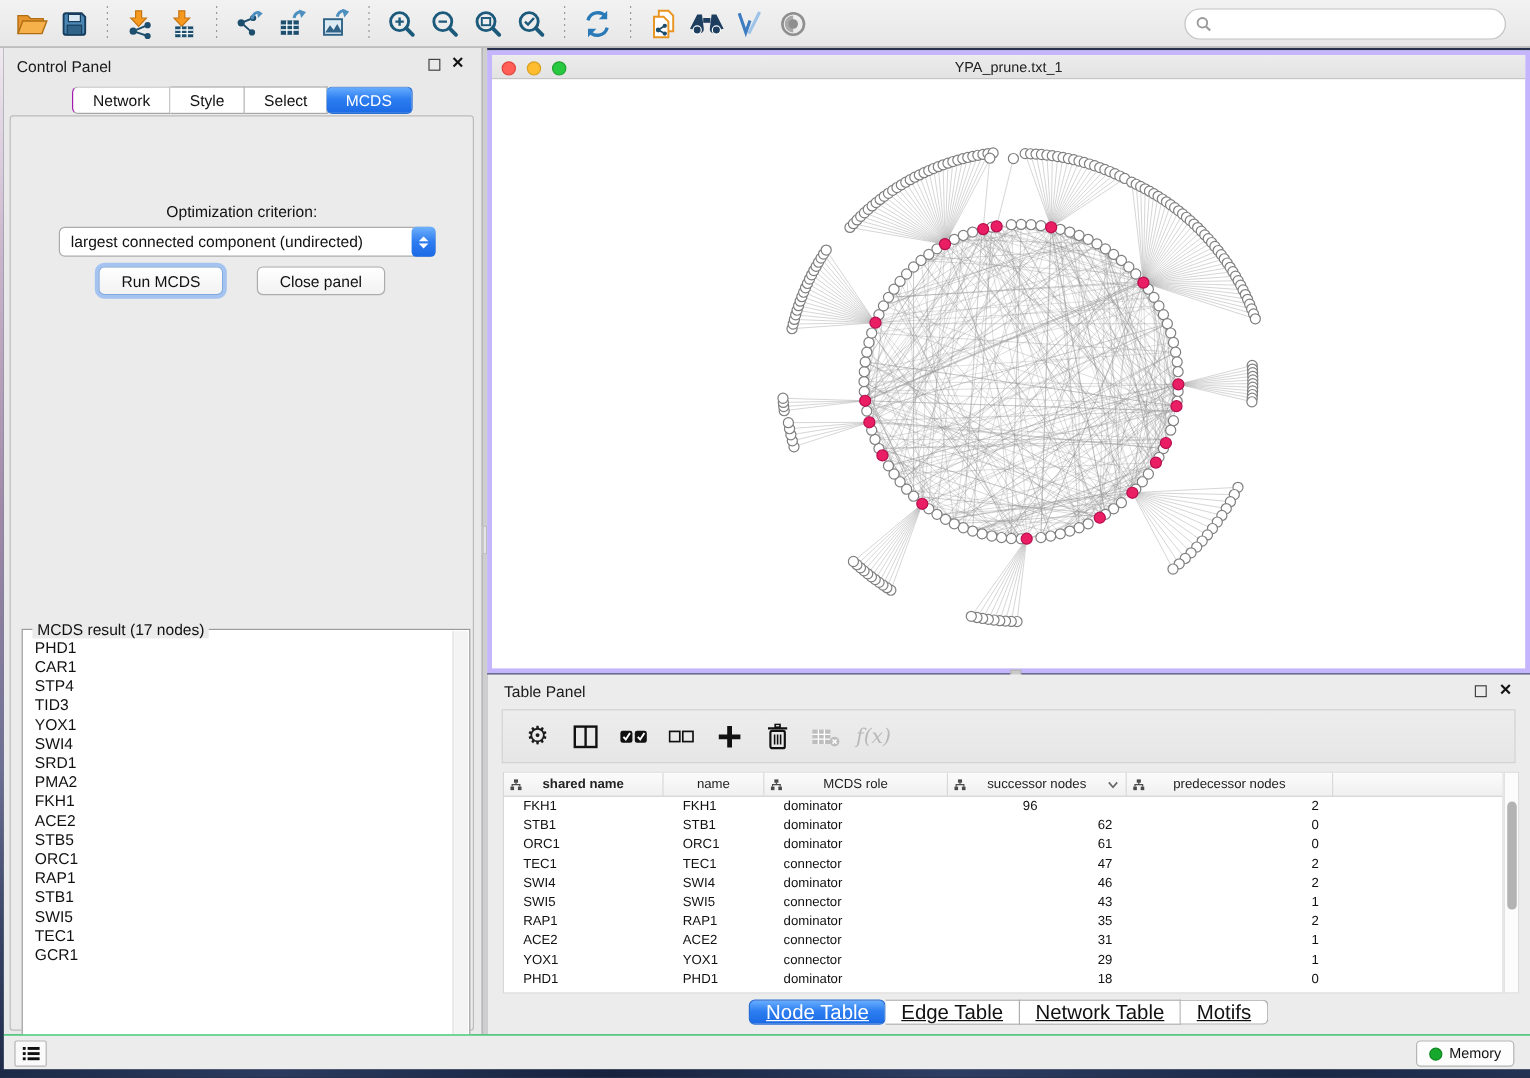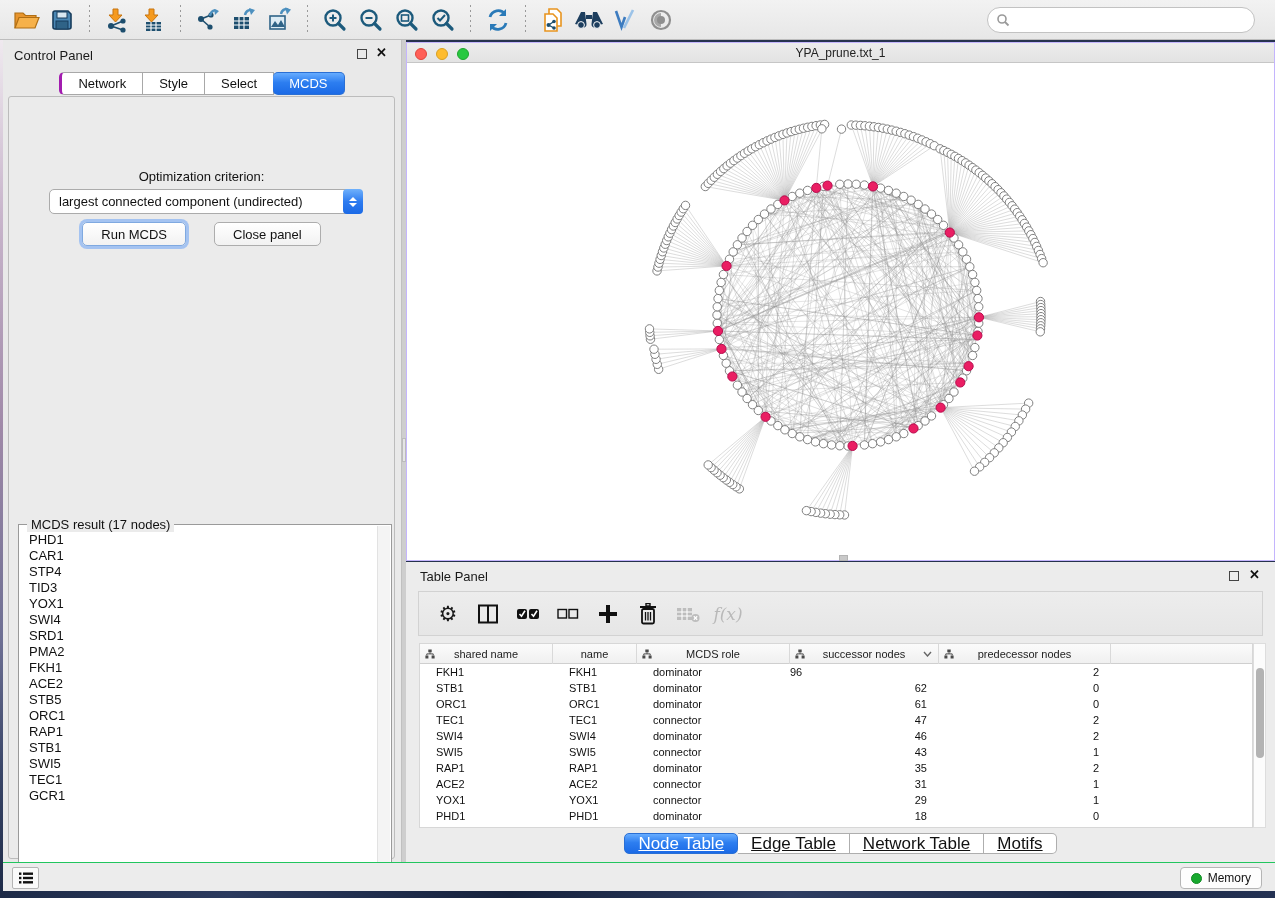--- a/index.html
+++ b/index.html
@@ -29,21 +29,21 @@
     background:#e9e9e9; border-right:1px solid #c0c0c0; }
   .cp-titlerow { position:absolute; left:0; top:0; right:0; height:28px; }
   .cp-title { position:absolute; left:11px; top:8px; font-size:13px; color:#1a1a1a; }
   .panel-float { position:absolute; top:9px; width:10px; height:10px; border:1px solid #444; }
   .panel-close { position:absolute; top:6px; font-size:13px; font-weight:bold; color:#111; line-height:14px; }
   .cp-titlerow .panel-float { right:34px; } .cp-titlerow .panel-close { right:14px; }
 
   .cp-tabs { position:absolute; left:0; right:0; top:32px; display:flex; justify-content:center; }
   .cp-tab { height:23px; padding:0 16px; background:#fff; border:1px solid #a8a8a8; border-left:none;
     font-size:13px; display:flex; align-items:center; color:#111; }
-  .cp-tab:first-child { border-left:3px solid #a21caf; border-radius:5px 0 0 5px; }
+  .cp-tab:first-child { border-left:1px solid #a21caf; border-radius:5px 0 0 5px; }
   .cp-tab:last-child { border-radius:0 5px 5px 0; }
   .cp-tab.sel { background:linear-gradient(#66acff,#2d7ef0 45%,#1b6ae6); color:#fff;
     border-color:#2a6fd4; border-radius:5px; margin-left:-1px; }
 
   .cp-body { position:absolute; left:5px; right:6px; top:56px; bottom:3px;
     background:#ebebeb; border:1px solid #bcbcbc; border-radius:3px; }
   .opt-label { position:absolute; left:0; right:0; top:72px; text-align:center; font-size:13px; color:#111; }
   .dropdown { position:absolute; left:40px; top:92px; width:314px; height:25px; background:#fff;
     border:1px solid #ababab; border-radius:5px; display:flex; align-items:center; }
   .dropdown .dd-text { flex:1; font-size:13px; padding-left:9px; color:#111; white-space:nowrap; }
@@ -60,21 +60,21 @@
   .groupbox { position:absolute; left:9px; top:427px; width:374px; height:372px;
     background:#fff; border:1px solid #9a9a9a; }
   .groupbox-legend { position:absolute; left:8px; top:-8px; background:#ebebeb; padding:0 4px;
     font-size:13px; color:#111; }
   .mcds-list { position:absolute; inset:1px 14px 1px 1px; overflow:hidden; padding:6px 0 0 9px; }
   .mcds-item { font-size:13px; line-height:16px; color:#111; }
   .list-scroll { position:absolute; top:1px; bottom:1px; right:1px; width:13px; background:#f4f4f4; border-left:1px solid #e2e2e2; }
 
   
   .net-window { position:absolute; left:406px; top:42px; width:869px; height:519px;
-    background:#fff; border:1px solid #c4b5fd; }
+    background:#fff; border:4px solid #c4b5fd; }
   .net-titlebar { position:absolute; left:0; top:0; right:0; height:20px;
     background:linear-gradient(#ececec,#e3e3e3); border-bottom:1px solid #c6c6c6; }
   .tl { position:absolute; top:4.5px; width:12px; height:12px; border-radius:50%; }
   .tl.red { left:8px; background:#ff5f57; border:1px solid #df453d; }
   .tl.yellow { left:29px; background:#febc2e; border:1px solid #d9a022; }
   .tl.green { left:50px; background:#28c840; border:1px solid #1fa52f; }
   .net-title { position:absolute; left:0; right:0; top:3px; text-align:center; font-size:12px; color:#222; }
   #netviz { position:absolute; left:0; top:20px; }
   .h-grip { position:absolute; left:432px; top:512px; width:9px; height:6px; background:#c9c9c9; border:1px solid #b4b4b4; }
   .v-divider { position:absolute; left:402px; top:40px; width:4px; height:822px; background:#cecece; }
@@ -1185,21 +1185,21 @@
             <path d="M1 8 h15 M1 12 h15 M6 4 v12 M11 4 v12" stroke="#fff" stroke-width="1.1"></path>
             <circle cx="19.5" cy="14" r="4" fill="#bdbdbd"></circle>
             <path d="M17.8 12.3 l3.4 3.4 M21.2 12.3 l-3.4 3.4" stroke="#fff" stroke-width="1.3"></path>
           </svg>
         </span>
       <span class="tp-ic fx">f(x)</span>
     </div>
 
     <div class="grid">
       <div class="grid-head">
-          <div class="gh-cell" style="width: 133px;">
+          <div class="gh-cell" style="width: 133px; font-weight: bold;">
             <svg class="gh-ico" width="10" height="10" viewBox="0 0 10 10">
               <rect x="3.3" y="0.5" width="3.4" height="2.8" fill="#4a4a4a"></rect>
               <path d="M5 3.3 v1.6 M1.8 6.4 v-1.5 h6.4 v1.5" fill="none" stroke="#4a4a4a" stroke-width="1"></path>
               <rect x="0.4" y="6.5" width="3" height="3" fill="#4a4a4a"></rect>
               <rect x="6.6" y="6.5" width="3" height="3" fill="#4a4a4a"></rect>
             </svg>
             <span>shared name</span>
           </div>
           <div class="gh-cell" style="width: 84px;">
             <span>name</span>
@@ -1233,21 +1233,21 @@
               <rect x="6.6" y="6.5" width="3" height="3" fill="#4a4a4a"></rect>
             </svg>
             <span>predecessor nodes</span>
           </div>
         </div>
       <div class="grid-body">
           <div class="grid-row">
             <div class="gr-cell" style="width: 133px; text-align: left; padding: 0px 0px 0px 16px;">FKH1</div>
             <div class="gr-cell" style="width: 84px; text-align: left; padding: 0px 0px 0px 16px;">FKH1</div>
             <div class="gr-cell" style="width: 153px; text-align: left; padding: 0px 0px 0px 16px;">dominator</div>
-            <div class="gr-cell" style="width: 149px; text-align: left; padding: 0px 12px 0px 0px;">96</div>
+            <div class="gr-cell" style="width: 149px; text-align: center; padding: 0px 12px 0px 0px;">96</div>
             <div class="gr-cell" style="width: 172px; text-align: right; padding: 0px 12px 0px 0px;">2</div>
           </div>
           <div class="grid-row">
             <div class="gr-cell" style="width: 133px; text-align: left; padding: 0px 0px 0px 16px;">STB1</div>
             <div class="gr-cell" style="width: 84px; text-align: left; padding: 0px 0px 0px 16px;">STB1</div>
             <div class="gr-cell" style="width: 153px; text-align: left; padding: 0px 0px 0px 16px;">dominator</div>
             <div class="gr-cell" style="width: 149px; text-align: right; padding: 0px 12px 0px 0px;">62</div>
             <div class="gr-cell" style="width: 172px; text-align: right; padding: 0px 12px 0px 0px;">0</div>
           </div>
           <div class="grid-row">

